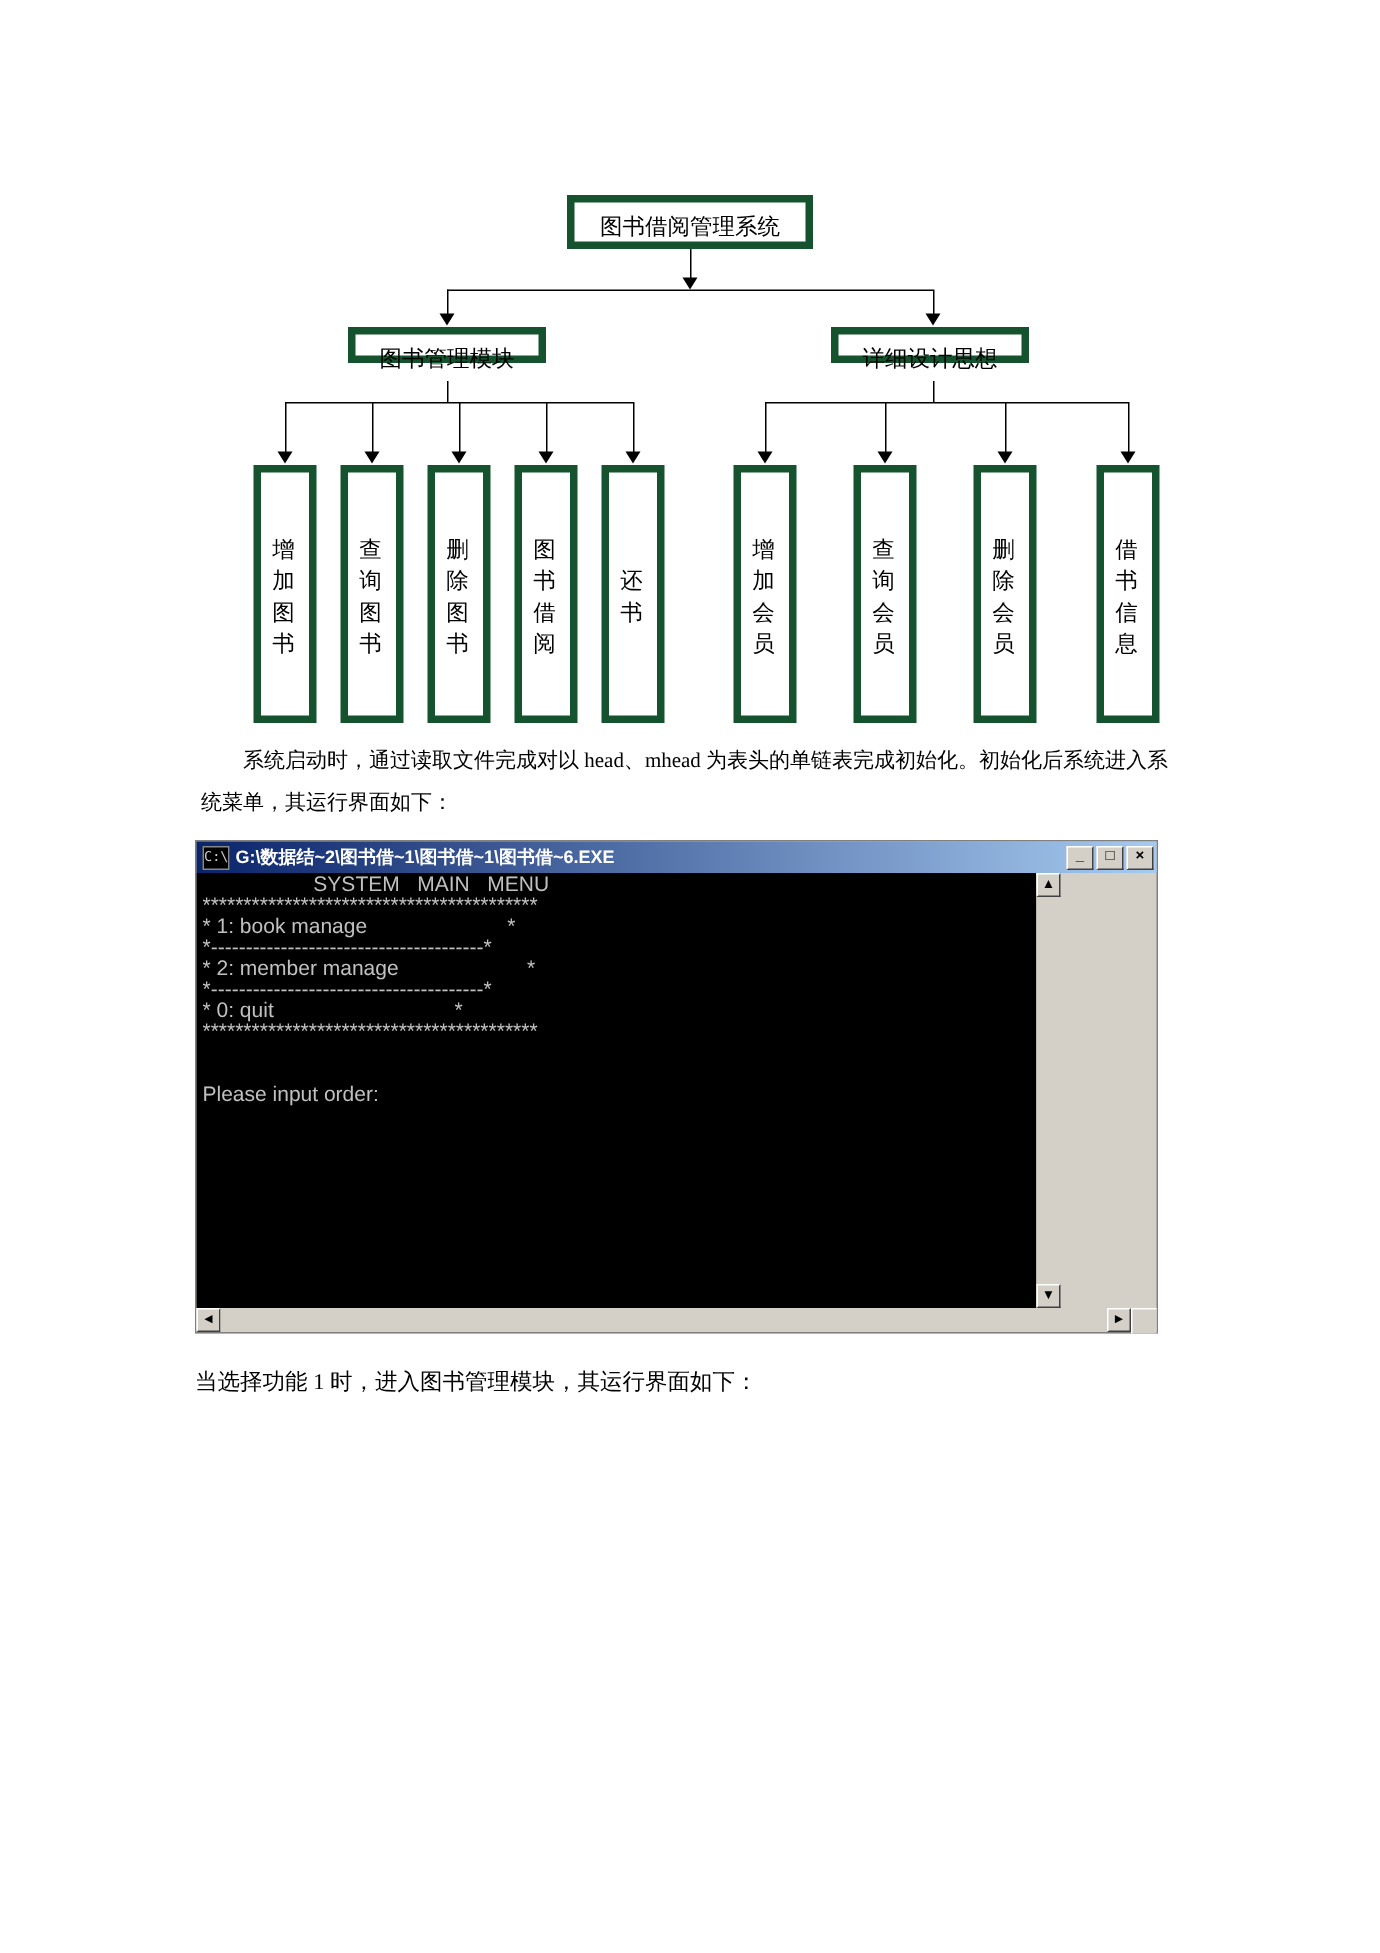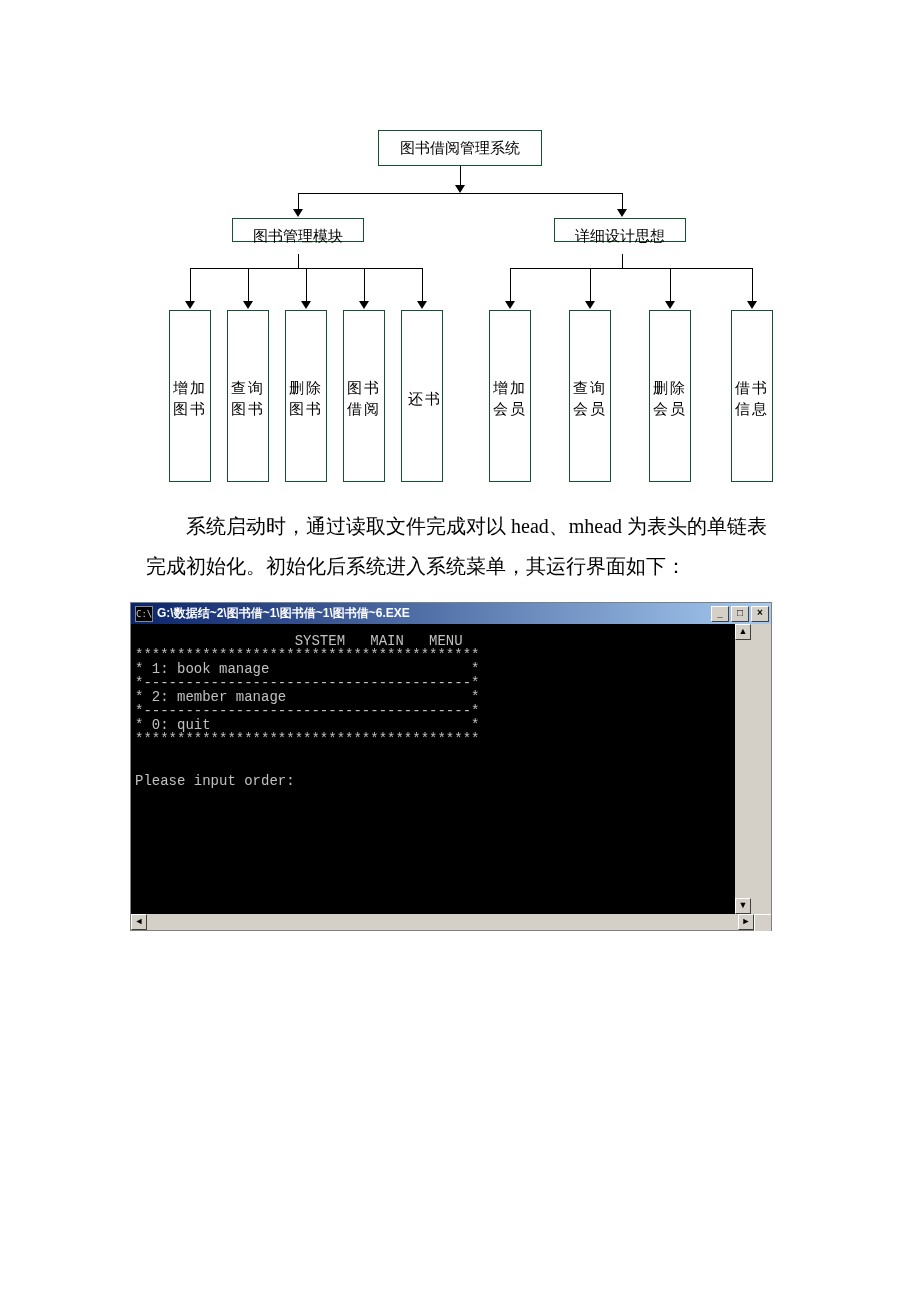--- a/index.html
+++ b/index.html
@@ -17,21 +17,21 @@
   
   .diagram {
     position: relative;
     width: 640px;
     height: 360px;
     margin: 0 auto;
     font-size: 15px;
   }
   .dbox {
     position: absolute;
-    border: 1px solid #14532d;
+    border: 5px solid #14532d;
     background: #fff;
     text-align: center;
     box-sizing: border-box;
   }
   .root {
     left: 238px; top: 0;
     width: 164px; height: 36px;
     line-height: 34px;
   }
   .mod {
@@ -59,21 +59,21 @@
   .arrow-down {
     position:absolute;
     width:0; height:0;
     border-left:5px solid transparent;
     border-right:5px solid transparent;
     border-top:8px solid #000;
   }
 
   
   .sec-title { font-family:"SimHei","黑体",sans-serif; font-weight:bold; font-size:16px; margin:30px 0 12px 0;}
-  .para { font-size:20px; line-height:2; text-indent:2em; margin:16px;}
+  .para { font-size:14px; line-height:2; text-indent:2em; margin:4px;}
   .para-noindent { font-size:15px; line-height:2; margin:18px 0 0 0;}
 
   
   .win {
     width: 640px;
     border: 1px solid #808080;
     background:#d4d0c8;
     margin-top:10px;
     font-family:"Tahoma","MS Sans Serif",sans-serif;
     font-size:12px;
@@ -105,24 +105,24 @@
     font-family:"Marlett","Arial",sans-serif;
     font-size:10px; color:#000;
     font-weight:bold;
   }
   .client {
     display:flex;
   }
   .console {
     background:#000;
     color:#c0c0c0;
-    width:604px;
+    width:560px;
     height:290px;
-    padding:10px 4px;
-    font-family:Liberation Mono, monospace;
+    padding:0 4px;
+    font-family:Liberation Sans, sans-serif;
     font-size:14px;
     line-height:14px;
     white-space:pre;
     box-sizing:border-box;
   }
   .vscroll {
     width:16px; background:#d4d0c8;
     display:flex; flex-direction:column;
   }
   .sbtn {
@@ -249,14 +249,15 @@
       </div>
     </div>
     <div class="hscroll">
       <div class="sbtn">◄</div>
       <div class="hstrip"></div>
       <div class="sbtn">►</div>
       <div class="grip"></div>
     </div>
   </div>
 
+  <p class="para-noindent">当选择功能 1 时，进入图书管理模块，其运行界面如下：</p>
 
 </div>
 
 </body></html>

